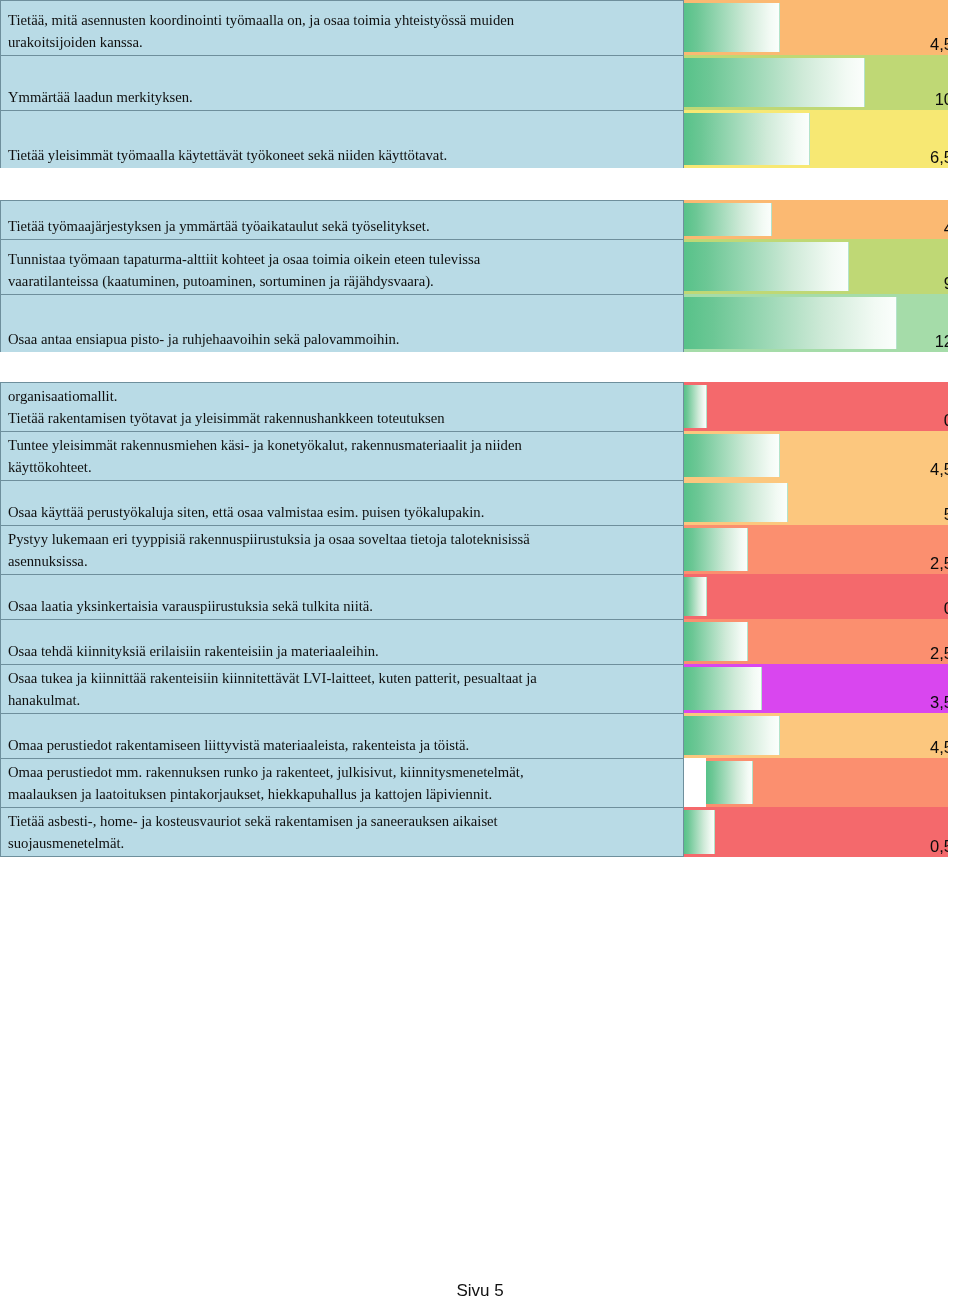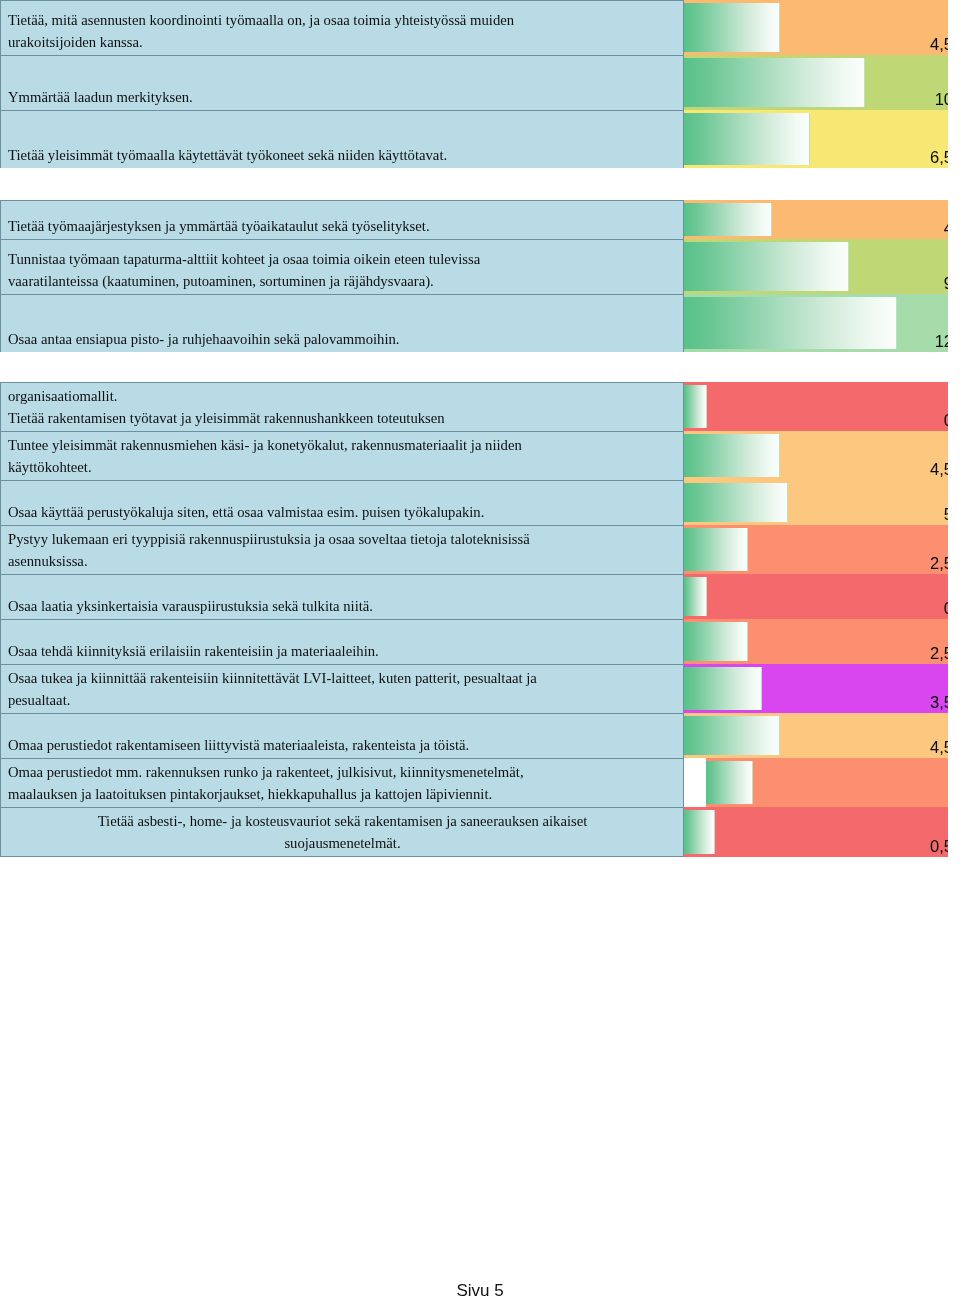--- a/index.html
+++ b/index.html
@@ -36,21 +36,21 @@
     border-left: 1px solid #6e8f9c;
     border-right: 1px solid #6e8f9c;
     padding: 2px 6px 2px 7px;
     display: flex;
     flex-direction: column;
     justify-content: flex-end;
     font-size: 14.7px;
     line-height: 22px;
     color: #0f0f0f;
   }
-  .row:last-child .desc { border-bottom: 1px solid #6e8f9c; align-items: center; }
+  .row:last-child .desc { border-bottom: 1px solid #6e8f9c; }
   .desc-text { display: block; }
   .desc.head .desc-text { font-weight: bold; }
 
   
   .barcell {
     position: relative;
     width: 276px;
     flex: 0 0 276px;
     overflow: hidden;
   }
@@ -202,21 +202,21 @@
           <span class="desc-text">Osaa tehdä kiinnityksiä erilaisiin rakenteisiin ja materiaaleihin.</span>
         </div>
         <div class="barcell" style="background: rgb(251, 143, 111); min-height: 45px;">
           <div class="bar" style="width: 64px;"></div>
           <div class="barlabel">2,5</div>
         </div>
       </div>
       <div class="row" style="min-height: 46px;">
         <div class="desc" style="min-height: 46px;">
           <span class="desc-text">Osaa tukea ja kiinnittää rakenteisiin kiinnitettävät LVI-laitteet, kuten patterit, pesualtaat ja</span>
-          <span class="desc-text">pesualtaat.</span>
+          <span class="desc-text">hanakulmat.</span>
         </div>
         <div class="barcell" style="background: #d946ef; min-height: 46px;">
           <div class="bar" style="width: 78px;"></div>
           <div class="barlabel">3,5</div>
         </div>
       </div>
       <div class="row" style="min-height: 45px;">
         <div class="desc" style="min-height: 45px;">
           <span class="desc-text">Omaa perustiedot rakentamiseen liittyvistä materiaaleista, rakenteista ja töistä.</span>
         </div>

